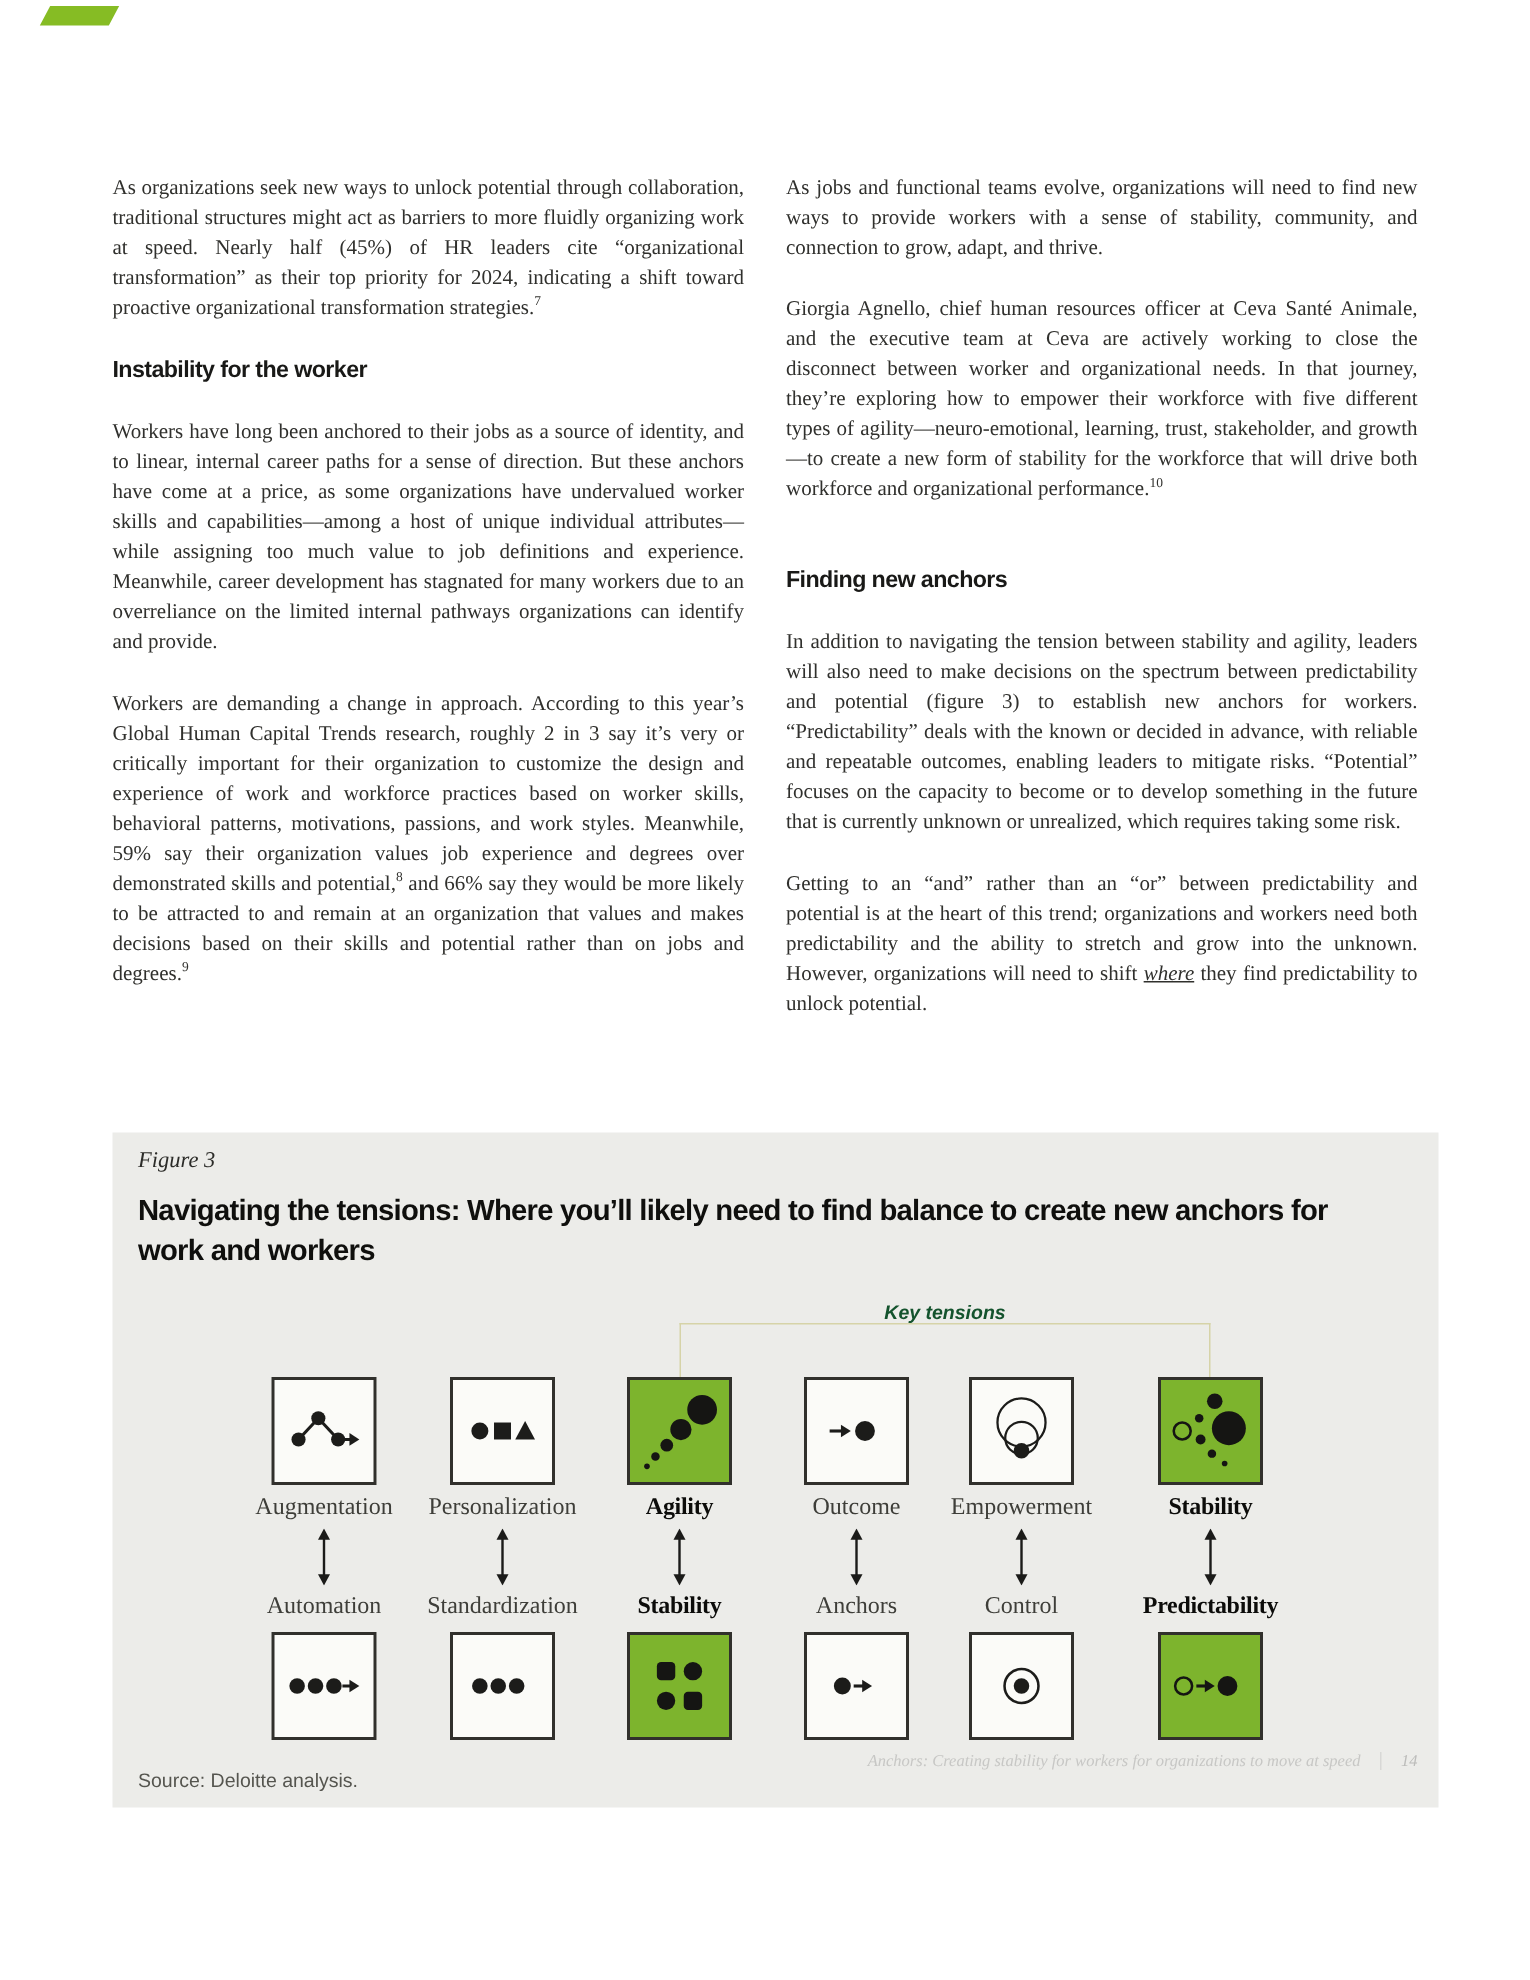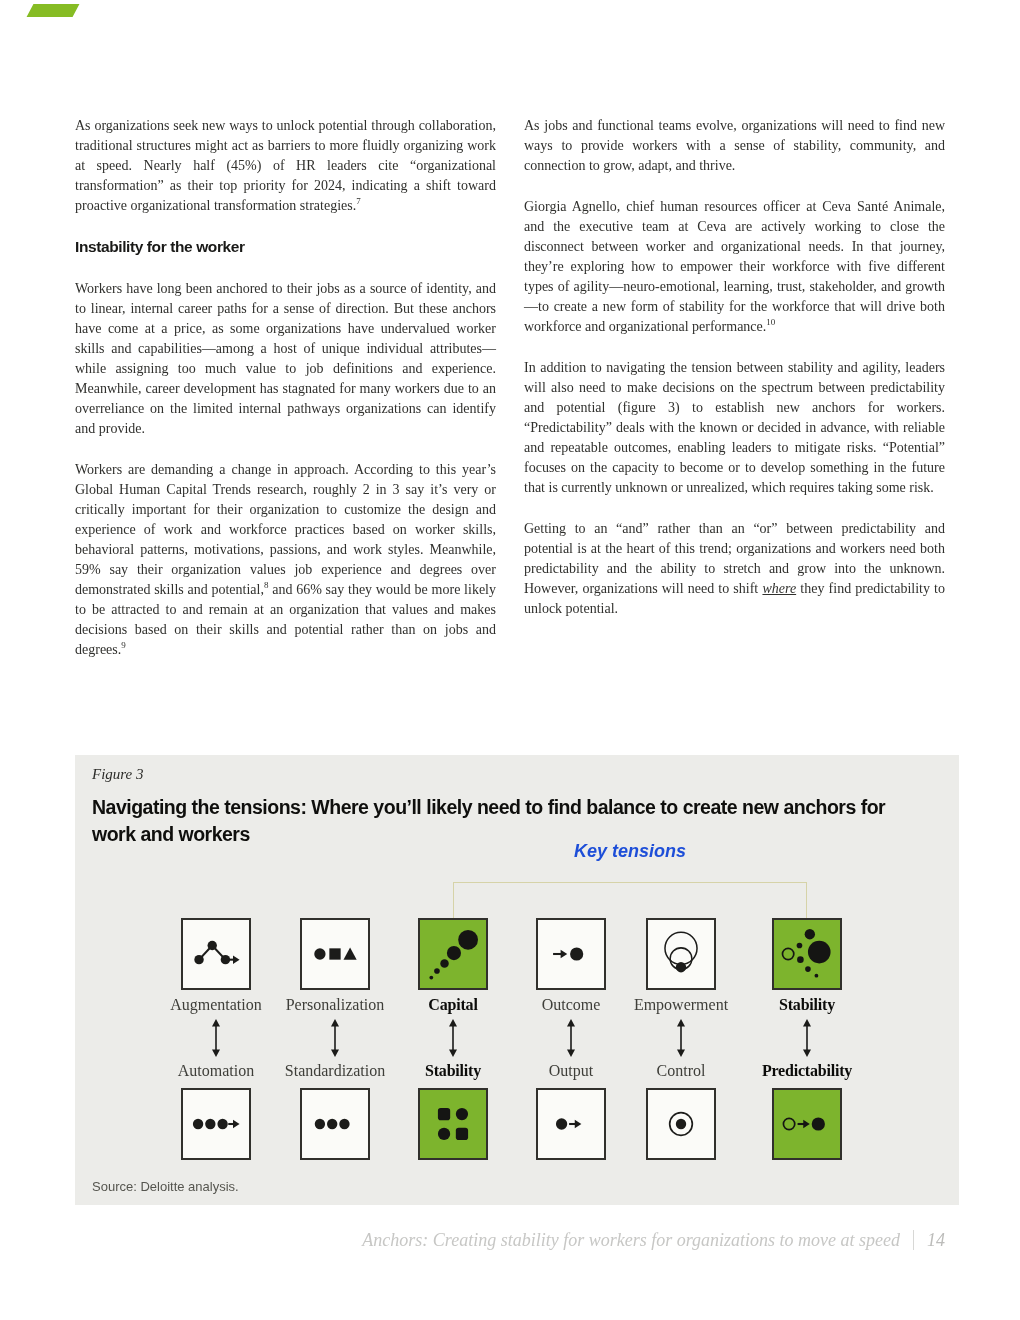--- a/index.html
+++ b/index.html
@@ -18,58 +18,59 @@
   .subhead{font-family:"Liberation Sans",sans-serif;font-weight:700;font-size:15.5px;
        letter-spacing:-0.4px;color:#191917;margin:0 0 22px 0;text-align:left;}
   .subhead.more-top{margin-top:40px;}
   
   .figure-panel{position:absolute;left:75px;top:755px;width:884px;height:450px;
        background:#ececE9;}
   .fig-label{position:absolute;left:17px;top:11px;font-style:italic;font-size:15px;color:#2c2c29;}
   .fig-title{position:absolute;left:17px;top:39px;width:832px;
        font-family:"Liberation Sans",sans-serif;font-weight:700;font-size:19.5px;
        line-height:27px;letter-spacing:-0.5px;color:#0f0f0d;}
-  .key-tensions{position:absolute;left:378px;top:86px;width:354px;text-align:center;
+  .key-tensions{position:absolute;left:378px;top:112px;width:354px;text-align:center;
        font-family:"Liberation Sans",sans-serif;font-style:italic;font-weight:700;
-       font-size:18px;color:#1d4ed8;}
+       font-size:13px;color:#14532d;}
   .bracket{position:absolute;left:378px;top:127px;width:354px;height:36px;
        border:1.5px solid #d6d3a8;border-bottom:none;box-sizing:border-box;}
   .fig-col{position:absolute;top:163px;width:120px;display:flex;flex-direction:column;
        align-items:center;}
   .c1{left:81px;} .c2{left:200px;} .c3{left:318px;} .c4{left:436px;} .c5{left:546px;} .c6{left:672px;}
   .box{width:70px;height:72px;background:#fbfbf8;border:2px solid #31302c;
        box-sizing:border-box;display:flex;align-items:center;justify-content:center;}
   .box.green{background:#7db42d;}
   .lbl{font-family:Liberation Serif, serif;font-size:16px;color:#3e3e39;
        white-space:nowrap;height:22px;line-height:22px;margin-top:4px;}
   .lbl.bold{font-weight:700;color:#0c0c0a;letter-spacing:-0.2px;}
   .lbl.lbl-bottom{margin-top:0;margin-bottom:6px;}
   .tension-arrow{height:38px;margin:3px 0;}
   .source{position:absolute;left:17px;top:424px;font-family:"Liberation Sans",sans-serif;
        font-size:13px;color:#55554f;}
-  .footer{position:absolute;right:75px;top:1230px;font-style:italic;font-size:18px;
+  .footer{position:absolute;right:75px;top:1168px;font-style:italic;font-size:11px;
        color:#c7c7c5;white-space:nowrap;}
   .footer .pg{margin-left:13px;padding-left:13px;border-left:1px solid #d8d8d6;color:#bcbcba;}
   .icon-svg{display:block;}
 </style>
 </head>
 <body>
 
 <div class="corner-mark"></div>
 
 <div class="col col-left">
   <p><span>As organizations seek new ways to unlock potential through collaboration, traditional structures might act as barriers to more fluidly organizing work at speed. Nearly half (45%) of HR leaders cite “organizational transformation” as their top priority for 2024, indicating a shift toward proactive organizational transformation strategies.</span><sup>7</sup></p>
   <h3 class="subhead">Instability for the worker</h3>
   <p>Workers have long been anchored to their jobs as a source of identity, and to linear, internal career paths for a sense of direction. But these anchors have come at a price, as some organizations have undervalued worker skills and capabilities—among a host of unique individual attributes—while assigning too much value to job definitions and experience. Meanwhile, career development has stagnated for many workers due to an overreliance on the limited internal pathways organizations can identify and provide.</p>
   <p><span>Workers are demanding a change in approach. According to this year’s Global Human Capital Trends research, roughly 2 in 3 say it’s very or critically important for their organization to customize the design and experience of work and workforce practices based on worker skills, behavioral patterns, motivations, passions, and work styles. Meanwhile, 59% say their organization values job experience and degrees over demonstrated skills and potential,</span><sup>8</sup><span> and 66% say they would be more likely to be attracted to and remain at an organization that values and makes decisions based on their skills and potential rather than on jobs and degrees.</span><sup>9</sup></p>
 </div>
 
 <div class="col col-right">
   <p>As jobs and functional teams evolve, organizations will need to find new ways to provide workers with a sense of stability, community, and connection to grow, adapt, and thrive.</p>
   <p><span>Giorgia Agnello, chief human resources officer at Ceva Santé Animale, and the executive team at Ceva are actively working to close the disconnect between worker and organizational needs. In that journey, they’re exploring how to empower their workforce with five different types of agility—neuro-emotional, learning, trust, stakeholder, and growth—to create a new form of stability for the workforce that will drive both workforce and organizational performance.</span><sup>10</sup></p>
+  <h3 class="subhead more-top">Finding new anchors</h3>
   <p>In addition to navigating the tension between stability and agility, leaders will also need to make decisions on the spectrum between predictability and potential (figure 3) to establish new anchors for workers. “Predictability” deals with the known or decided in advance, with reliable and repeatable outcomes, enabling leaders to mitigate risks. “Potential” focuses on the capacity to become or to develop something in the future that is currently unknown or unrealized, which requires taking some risk.</p>
   <p><span>Getting to an “and” rather than an “or” between predictability and potential is at the heart of this trend; organizations and workers need both predictability and the ability to stretch and grow into the unknown. However, organizations will need to shift </span><span class="it">where</span><span> they find predictability to unlock potential.</span></p>
 </div>
 
 <div class="figure-panel">
   <div class="fig-label">Figure 3</div>
   <div class="fig-title">Navigating the tensions: Where you’ll likely need to find balance to create new anchors for work and workers</div>
   <div class="key-tensions">Key tensions</div>
   <div class="bracket"></div>
 
@@ -140,21 +141,21 @@
       <span>
           <svg class="icon-svg" width="66" height="68" viewBox="0 0 70 72" fill="#151513">
             <circle cx="12" cy="61" r="2"></circle>
             <circle cx="18" cy="54" r="3"></circle>
             <circle cx="26" cy="46" r="4.5"></circle>
             <circle cx="36" cy="35" r="7.5"></circle>
             <circle cx="51" cy="21" r="10.5"></circle>
           </svg>
         </span>
     </div>
-    <div class="lbl bold">Capital</div>
+    <div class="lbl bold">Agility</div>
     <span class="tension-arrow"><svg width="12" height="38" viewBox="0 0 12 38" fill="#1b1b19">
           <line x1="6" y1="6" x2="6" y2="32" stroke="#1b1b19" stroke-width="1.6"></line>
           <polygon points="6,0 2,7.5 10,7.5"></polygon>
           <polygon points="6,38 2,30.5 10,30.5"></polygon>
         </svg></span>
     <div class="lbl bold lbl-bottom">Stability</div>
     <div class="box green">
       <span>
           <svg class="icon-svg" width="66" height="68" viewBox="0 0 70 72" fill="#151513">
             <rect x="19" y="19" width="13" height="13" rx="3"></rect>
@@ -175,21 +176,21 @@
             <circle cx="41" cy="36" r="7"></circle>
           </svg>
         </span>
     </div>
     <div class="lbl">Outcome</div>
     <span class="tension-arrow"><svg width="12" height="38" viewBox="0 0 12 38" fill="#1b1b19">
           <line x1="6" y1="6" x2="6" y2="32" stroke="#1b1b19" stroke-width="1.6"></line>
           <polygon points="6,0 2,7.5 10,7.5"></polygon>
           <polygon points="6,38 2,30.5 10,30.5"></polygon>
         </svg></span>
-    <div class="lbl lbl-bottom">Output</div>
+    <div class="lbl lbl-bottom">Anchors</div>
     <div class="box">
       <span>
           <svg class="icon-svg" width="66" height="68" viewBox="0 0 70 72" fill="#1c1c1a">
             <circle cx="25" cy="36" r="6"></circle>
             <line x1="33" y1="36" x2="41" y2="36" stroke="#1c1c1a" stroke-width="2.2"></line>
             <polygon points="39,31.5 46,36 39,40.5"></polygon>
           </svg>
         </span>
     </div>
   </div>

